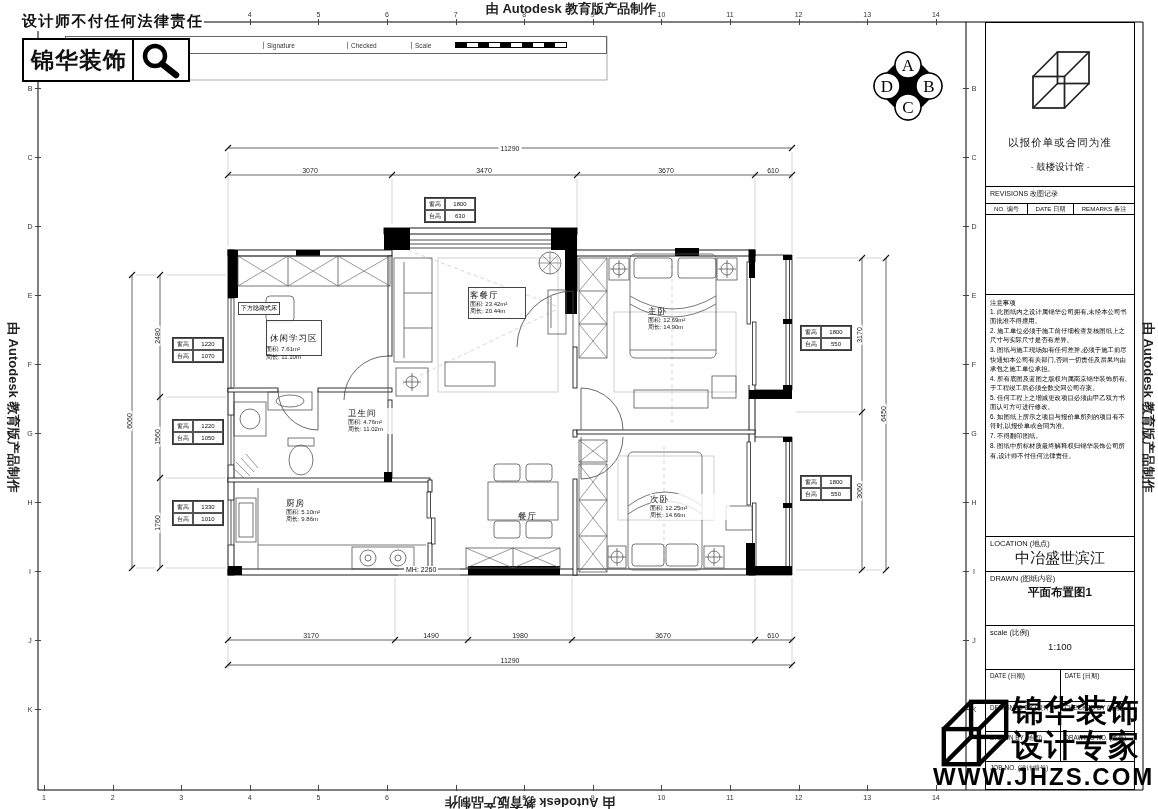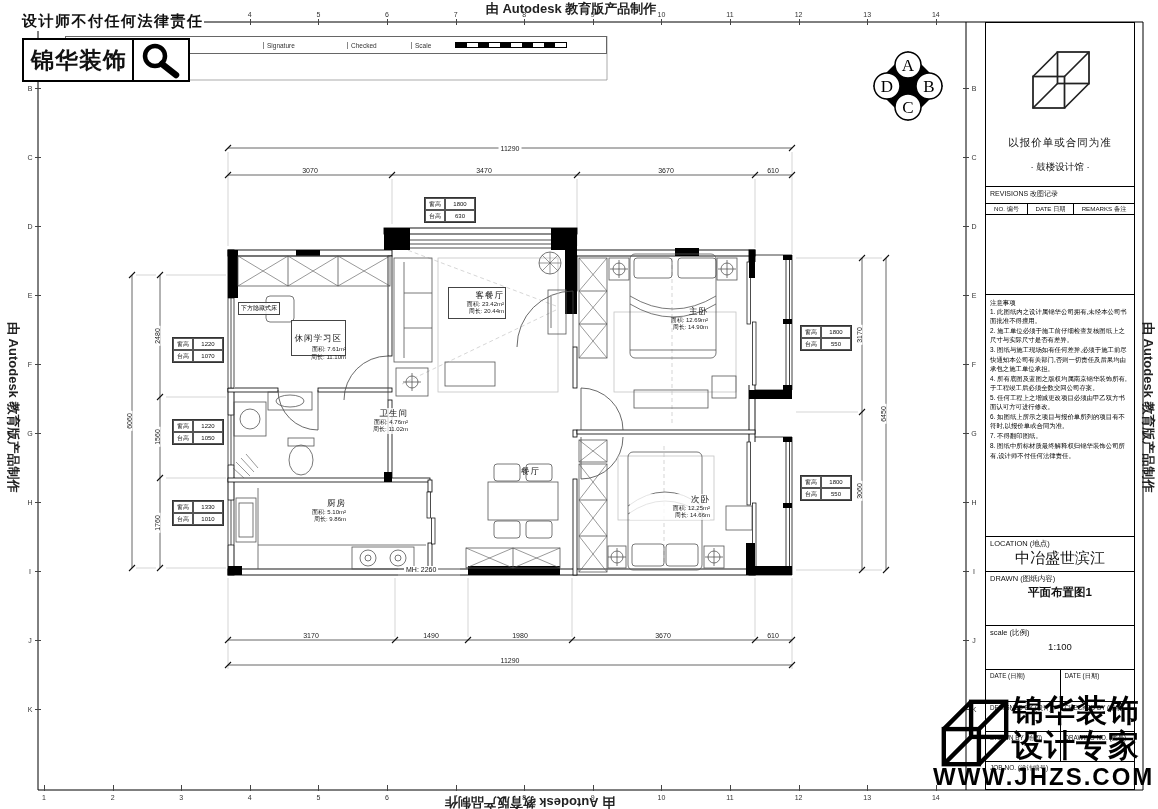--- a/index.html
+++ b/index.html
@@ -4,21 +4,21 @@
 <style>
   html,body{margin:0;padding:0;background:#fff;}
   .sheet{position:relative;width:1158px;height:809px;background:#fff;overflow:hidden;
          font-family:"Liberation Sans",sans-serif;color:#111;}
   .abs{position:absolute;}
   .ctr{transform:translateX(-50%);white-space:nowrap;}
   .dim{position:absolute;font-size:7px;color:#222;background:#fff;padding:0 2px;
        transform:translate(-50%,-50%);white-space:nowrap;}
   .dimv{position:absolute;font-size:7px;color:#222;background:#fff;padding:0 2px;
        transform:translate(-50%,-50%) rotate(-90deg);white-space:nowrap;}
-  .roomlbl{position:absolute;text-align:right;line-height:1.25;}
+  .roomlbl{position:absolute;text-align:left;line-height:1.25;margin-left:20px;}
   .roomlbl .nm{font-size:8.5px;letter-spacing:1px;}
   .roomlbl .mt{font-size:6px;color:#222;}
   .boxed{border:0.8px solid #444;background:rgba(255,255,255,.85);}
   .wtable{position:absolute;display:grid;grid-template-columns:20px 30px;background:#fff;
           border:0.8px solid #333;font-size:6px;line-height:10px;text-align:center;}
   .wtable span{border:0.4px solid #555;height:10px;overflow:hidden;}
   .banner{font-size:13px;font-weight:bold;color:#222;}
   .vtext{transform-origin:left top;transform:rotate(90deg);}
   .tb{position:absolute;left:985px;top:22px;width:150px;height:768px;
       border:1.5px solid #000;box-sizing:border-box;background:#fff;}
@@ -322,21 +322,21 @@
   <div class="roomlbl" style="left:266px;top:498px;width:80px;">
     <div class="nm">厨房</div>
     <div class="mt">面积: 5.10m²</div>
     <div class="mt">周长: 9.86m</div>
   </div>
   <div class="roomlbl" style="left:630px;top:494px;width:80px;background:rgba(255,255,255,.8);">
     <div class="nm">次卧</div>
     <div class="mt">面积: 12.25m²</div>
     <div class="mt">周长: 14.66m</div>
   </div>
-  <div class="roomlbl" style="left:498px;top:466px;width:42px;">
+  <div class="roomlbl" style="left:498px;top:511px;width:42px;">
     <div class="nm">餐厅</div>
   </div>
   <div class="abs boxed" style="left:238px;top:302px;font-size:6px;padding:1px 2px;">下方隐藏式床</div>
   <div class="abs" style="left:404px;top:566px;font-size:7px;background:#fff;padding:0 2px;z-index:2;">MH: 2260</div>
 
   <div class="tb">
     <svg class="abs" style="left:40px;top:14px;" width="70" height="86" viewBox="-40 -43 80 86">
       <g fill="none" stroke="#222" stroke-width="2">
         <rect x="-32" y="-4" width="36" height="36"></rect>
         <rect x="-4" y="-32" width="36" height="36"></rect>

